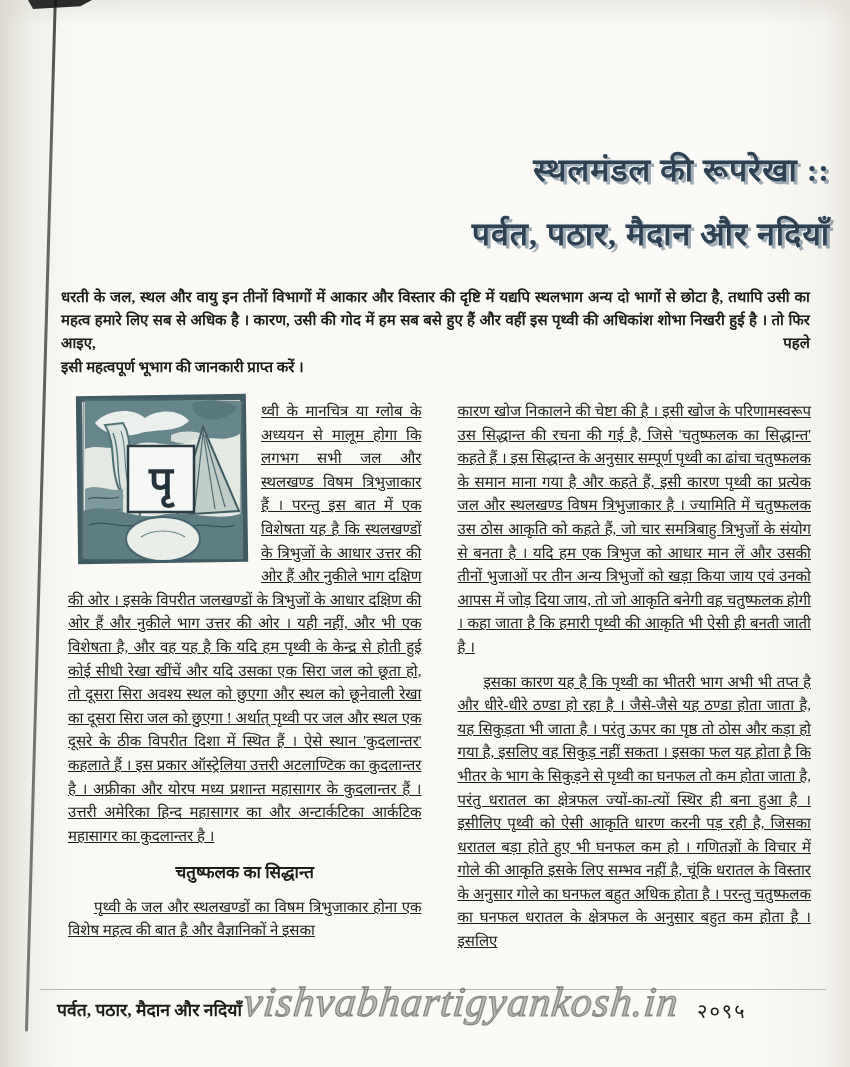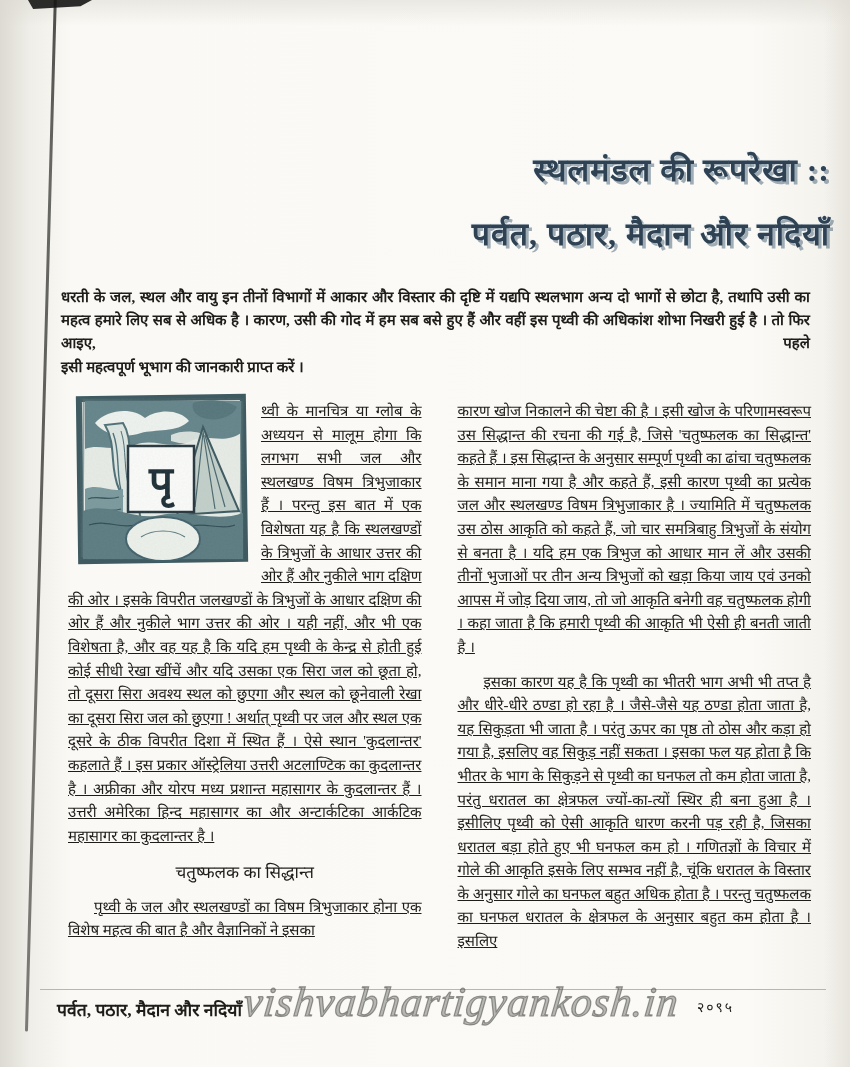--- a/index.html
+++ b/index.html
@@ -30,28 +30,28 @@
   }
   
   .intro-wrap{position:absolute; top:286px; left:61px; right:40px; font-size:15px; line-height:23px; font-weight:bold;}
   .intro-body{text-align:justify; text-align-last:justify;}
   .intro-last{text-align:left; margin-top:1px;}
   
   .columns{position:absolute; top:389px; left:57px; right:28px; display:flex; gap:14px;}
   .col{flex:1 1 0; font-size:15px; line-height:23.6px; text-align:justify;}
   .para{margin:11px;text-decoration:underline;}
   .para.indent{text-indent:26px;}
-  .subhead{margin:13px 0 7px; text-align:center; font-size:17px; font-weight:normal;}
+  .subhead{margin:13px 0 7px; text-align:center; font-size:17px; font-weight:bold;}
   
   .illustration{float:left; width:176px; height:178px; margin:2px 10px 4px 18px;}
   .illustration svg{display:block;}
   
   .footer-rule{position:absolute; top:989px; left:40px; right:24px; border-top:1px solid #b9b6ad;}
   .running-title{position:absolute; top:997px; left:57px; font-size:17.5px; font-weight:bold; white-space:nowrap;}
-  .page-number{position:absolute; top:997px; left:697px; font-size:14px; letter-spacing:2px;}
+  .page-number{position:absolute; top:997px; left:697px; font-size:20px; letter-spacing:2px;}
   .watermark{
     position:absolute; top:978px; left:244px; font-size:42px; font-style:italic; letter-spacing:1px;
     white-space:nowrap; color:rgba(125,125,122,.18);
     -webkit-text-stroke:1.2px rgba(75,75,72,.55);
     text-shadow:0 0 1px rgba(90,90,88,.35);
     transform:skewX(-6deg);
   }
 </style>
 </head>
 <body>

